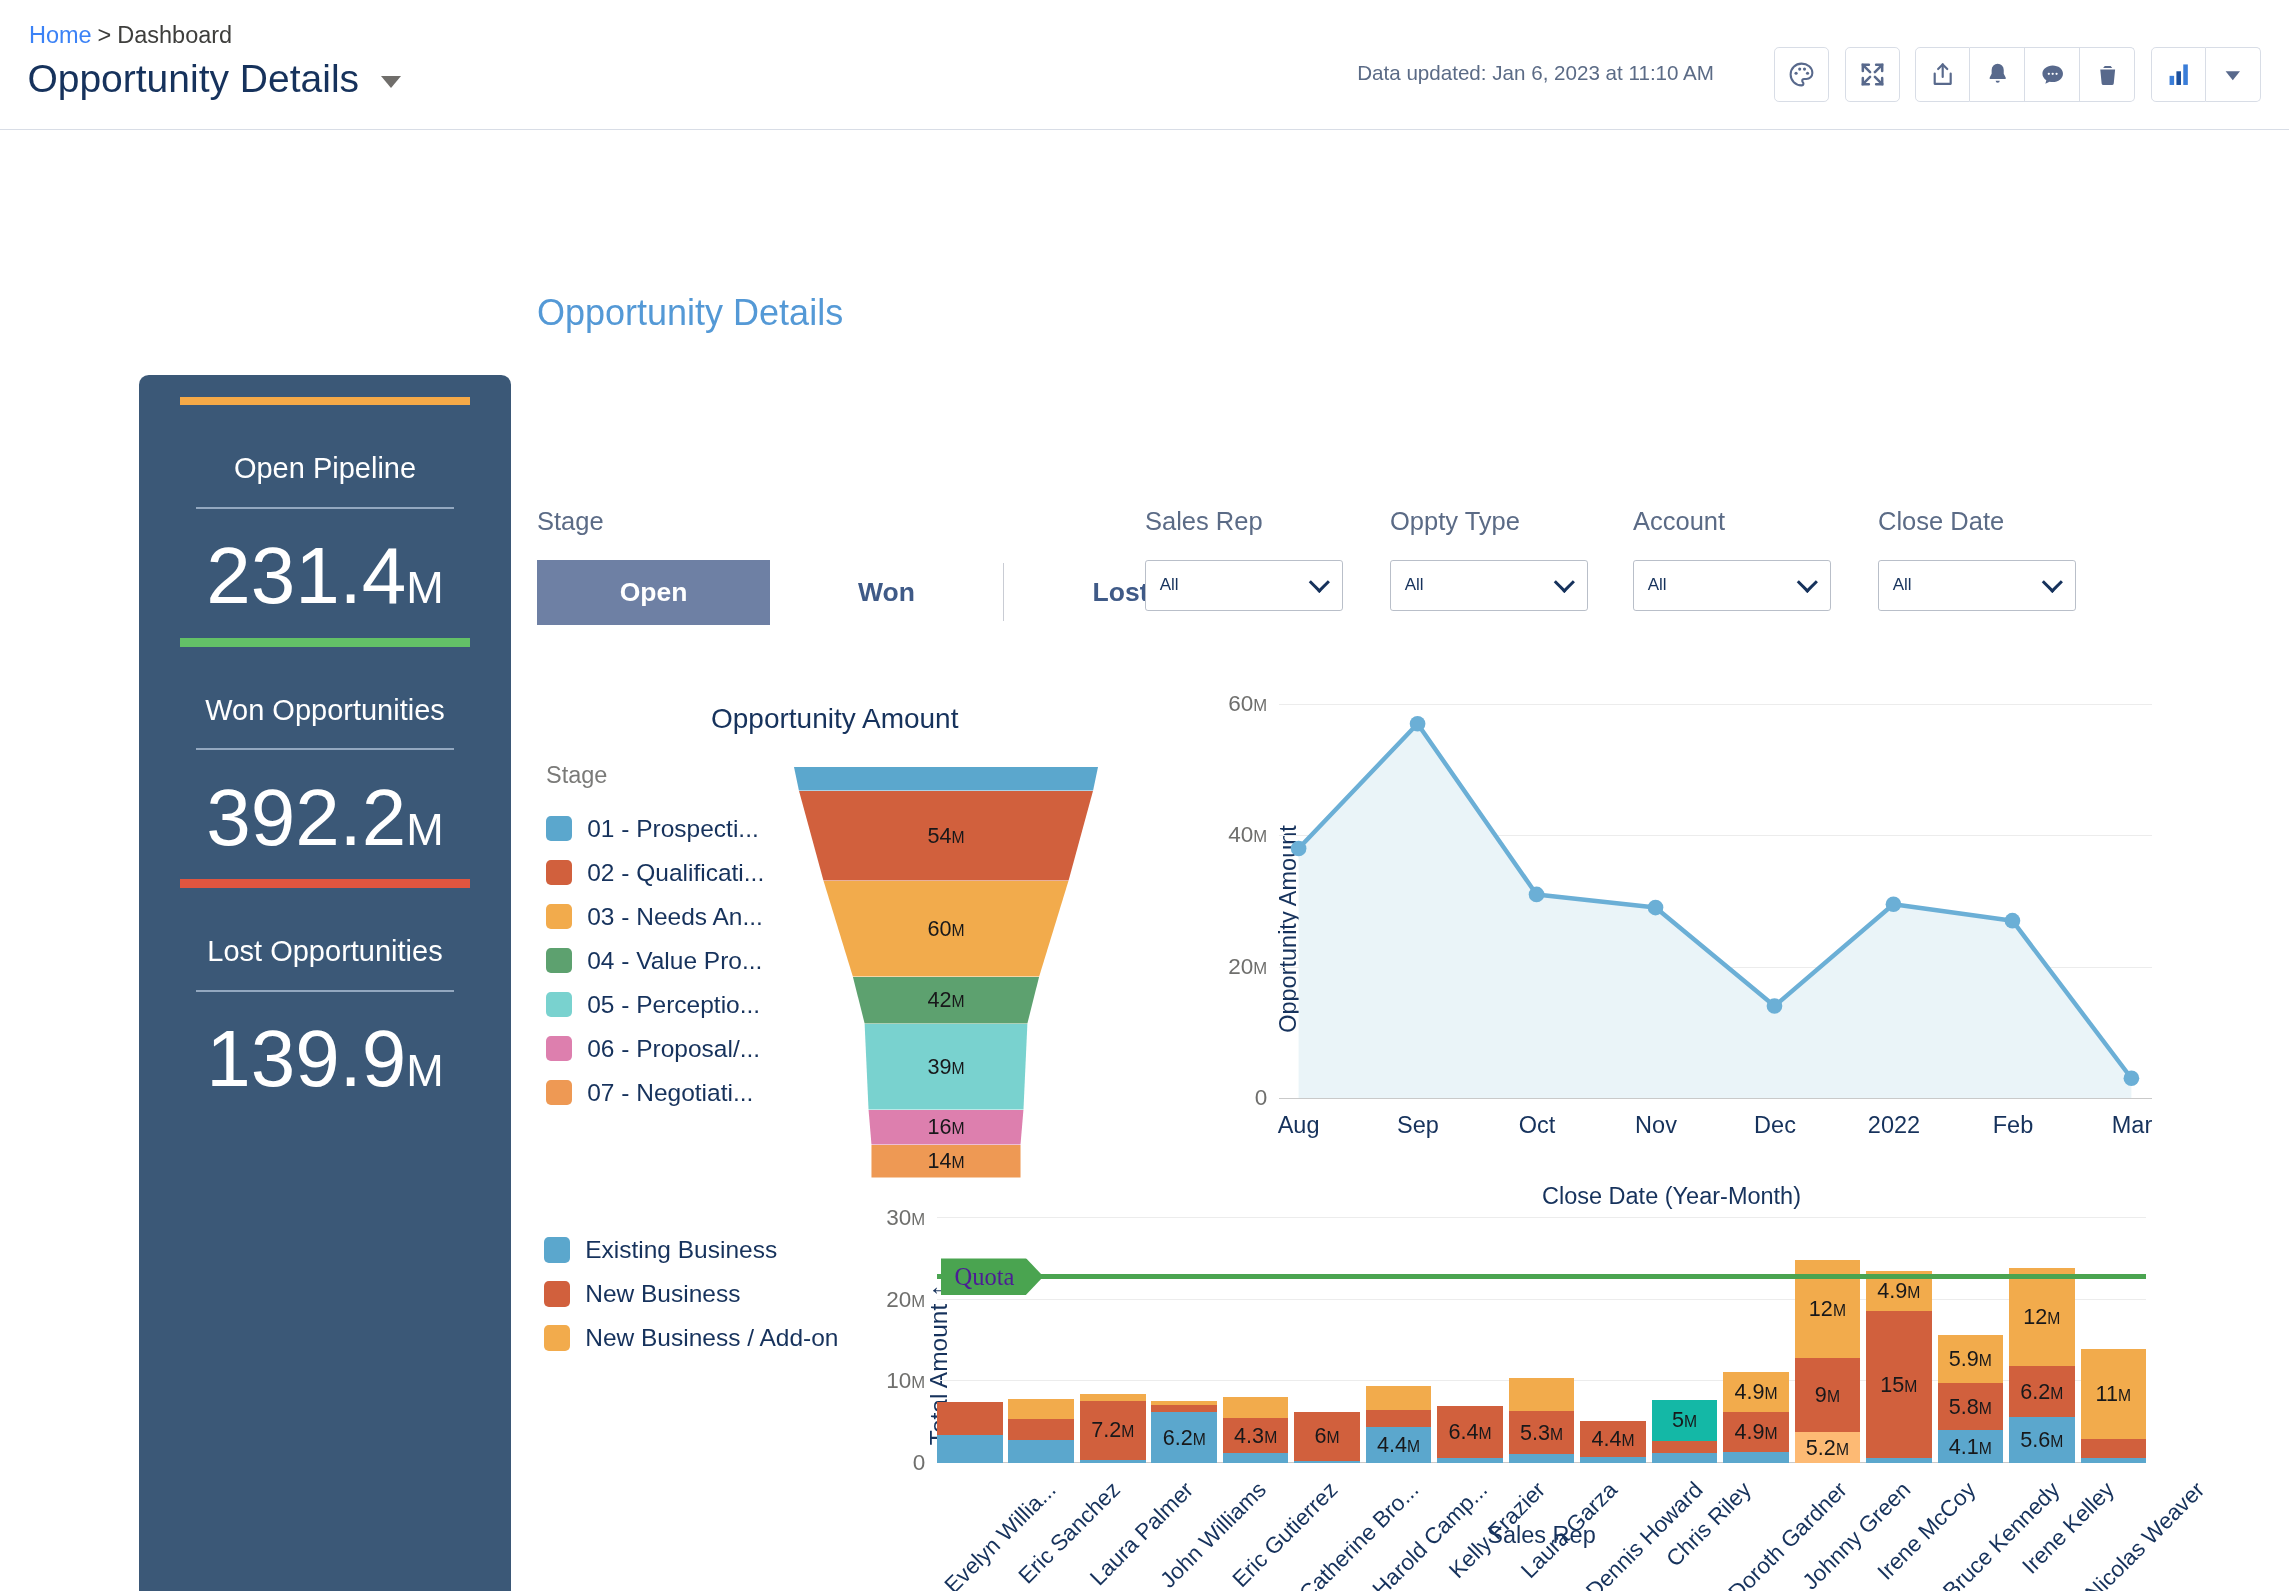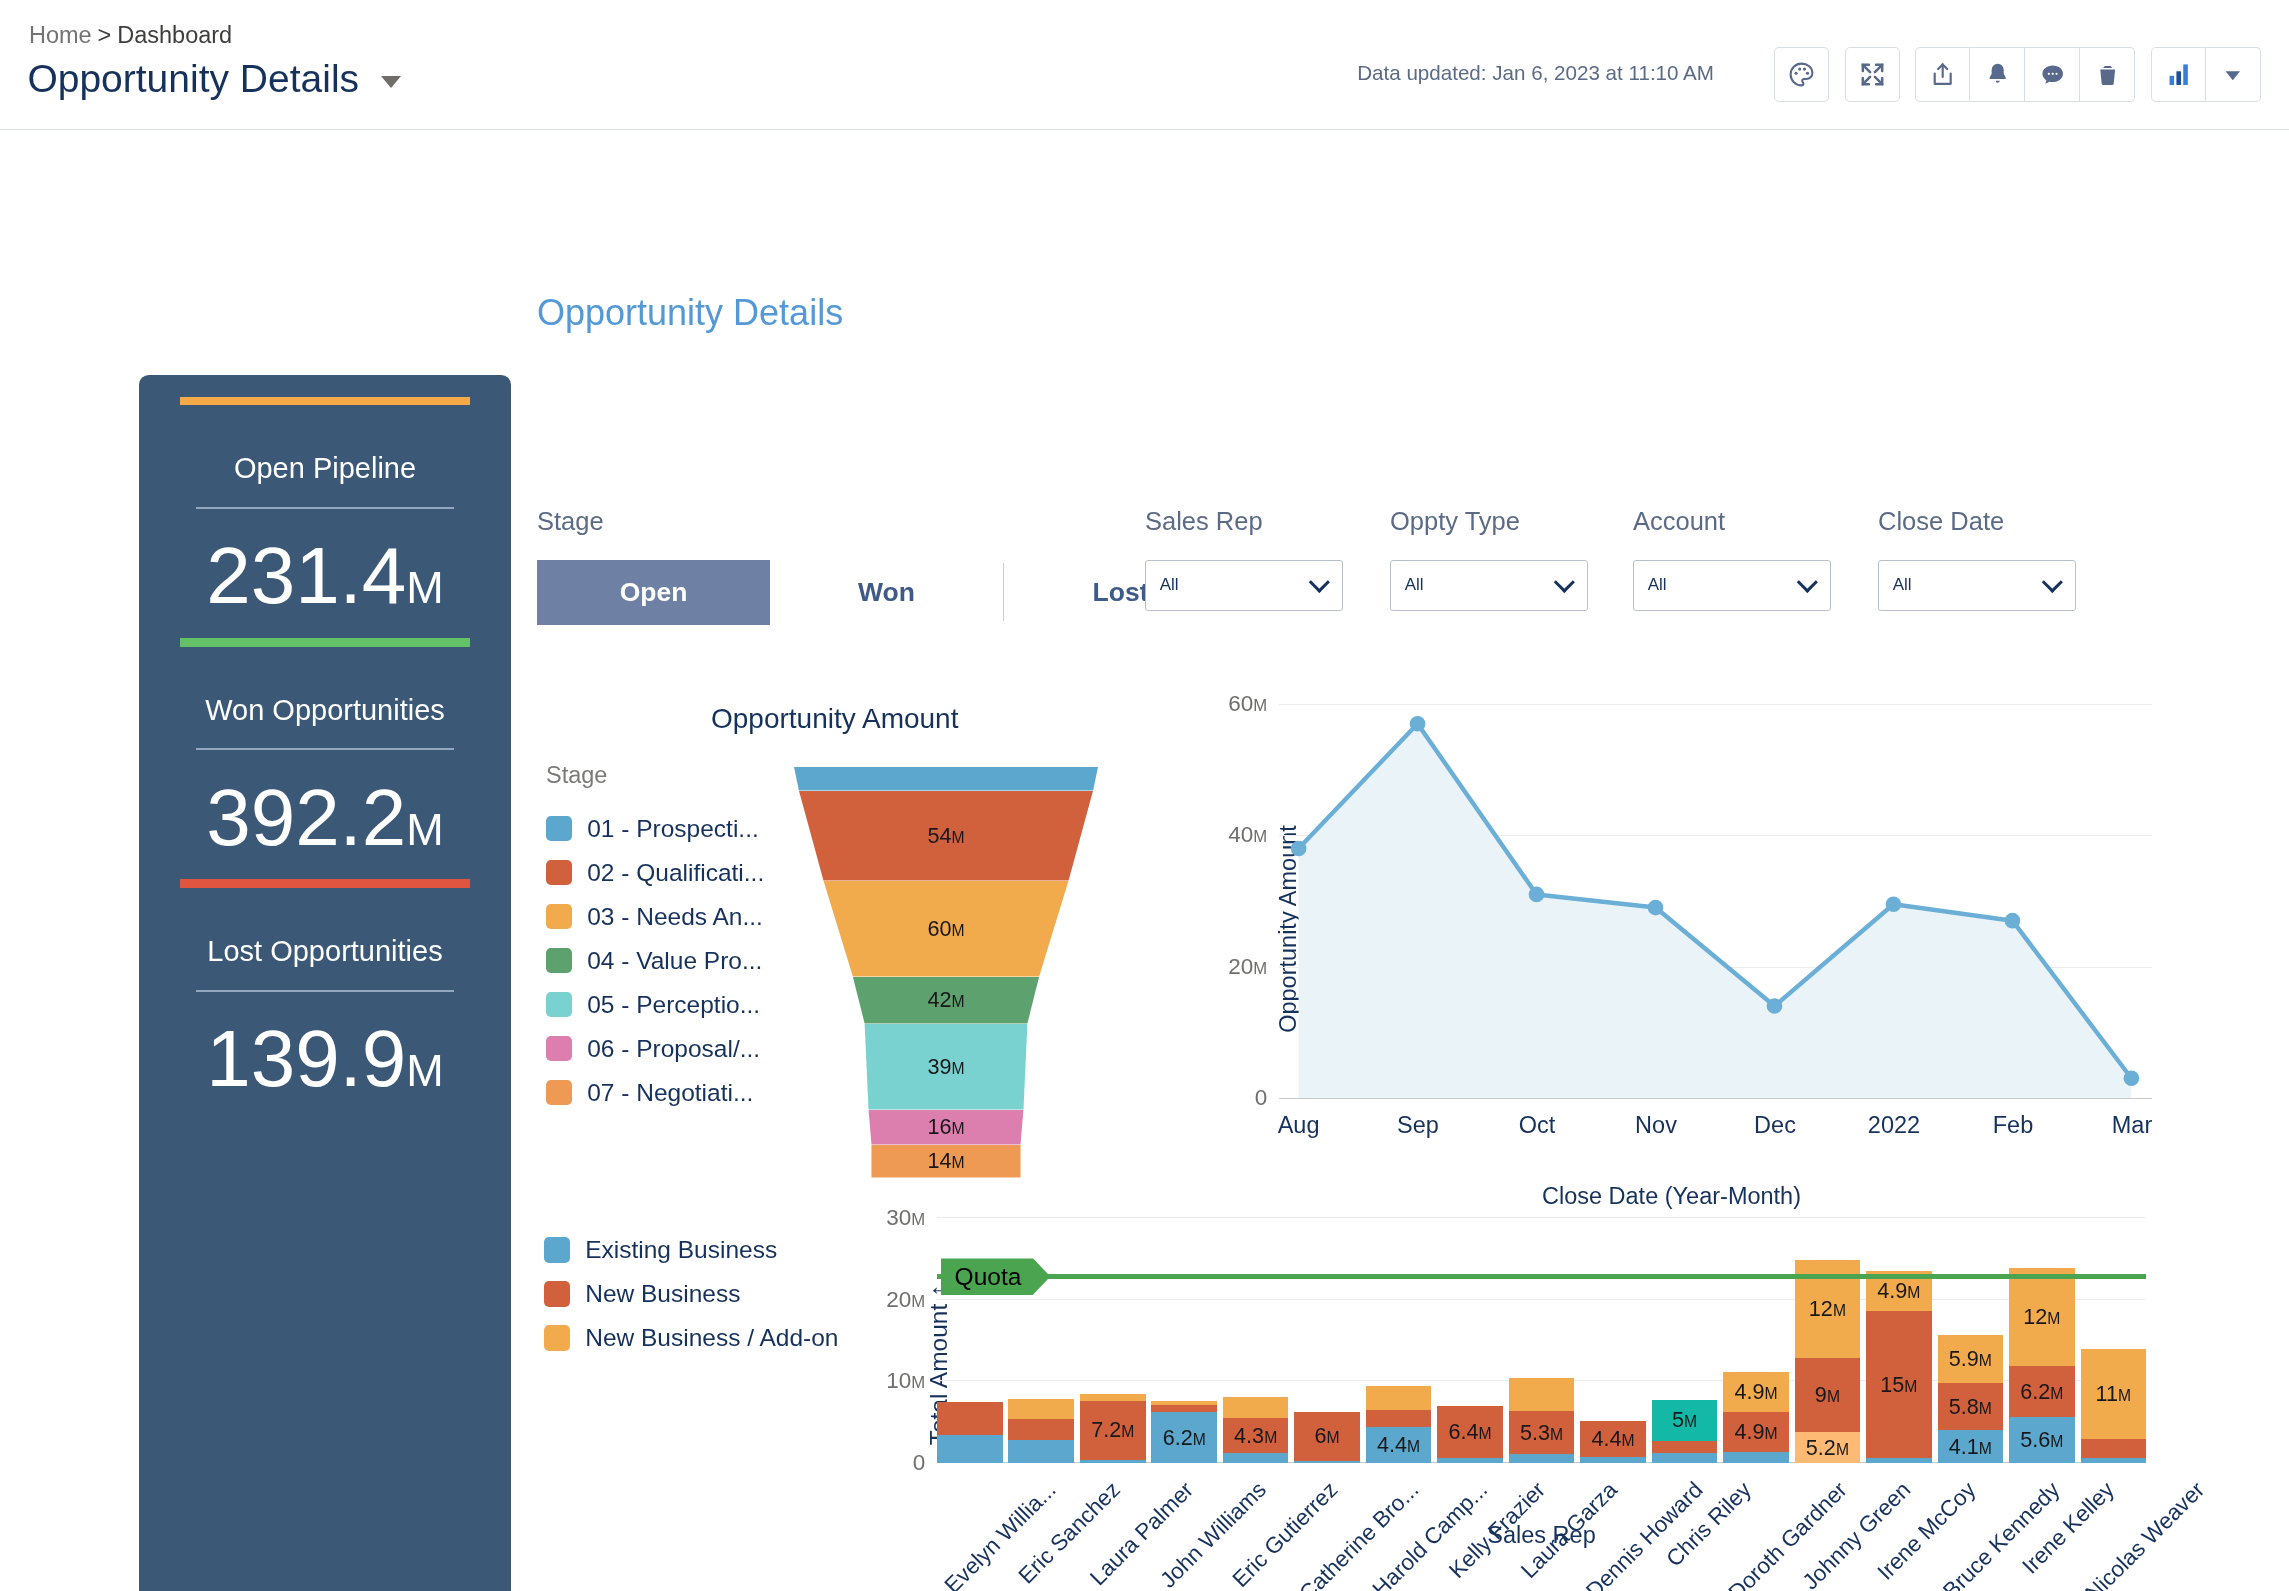--- a/index.html
+++ b/index.html
@@ -14,21 +14,21 @@
   .topbar {
     position: relative;
     height: 130px;
     border-bottom: 1px solid #d8dde6;
     background: #fff;
   }
   .breadcrumb {
     position: absolute; left: 29px; top: 21.6px;
     font-size: 23.5px; color: #16325c; white-space: nowrap;
   }
-  .breadcrumb .home { color: #737373; }
+  .breadcrumb .home { color: #3b82f6; }
   .breadcrumb .sep { color: #3e3e3c; margin: 0 5.9px; }
   .breadcrumb .crumb { color: #3e3e3c; }
   .page-title-row {
     position: absolute; left: 27.4px; top: 57px;
     display: flex; align-items: center; gap: 21.6px;
   }
   .page-title {
     font-size: 39px; color: #16325c; font-weight: 400; white-space: nowrap;
   }
   .caret-down {
@@ -183,24 +183,25 @@
   .grid-line { position: absolute; left: 0; right: 0; height: 1px; background: #e8e8e8; }
   .bc-cols { position: absolute; left: 0; right: 0; bottom: 0; top: 0; display: flex; gap: 5.9px; }
   .bc-col { flex: 1 1 0; position: relative; height: 100%; }
   .stack { position: absolute; bottom: 0; left: 0; right: 0; display: flex; flex-direction: column; justify-content: flex-end; }
   .sseg { position: relative; display: flex; align-items: center; justify-content: center; }
   .sseg span { font-size: 21.6px; color: #18181a; white-space: nowrap; }
   .sseg span .suf { font-size: 15.7px; }
   .quota-line { position: absolute; left: 0; right: 0; height: 4.9px; background: #4aa450; z-index: 5; }
   .quota-badge {
     position: absolute; left: 3.9px; top: 50%; transform: translateY(-50%);
-    height: 37px; background: #4aa450; color: #000000;
+    height: 37px; background: #4aa450; color: #4c1d95;
     display: flex; align-items: center; padding: 0 29px 0 13.7px;
     font-size: 24.5px; z-index: 6;
     clip-path: polygon(0 0, calc(100% - 17.6px) 0, 100% 50%, calc(100% - 17.6px) 100%, 0 100%);
+    font-family: Liberation Serif, serif;
   }
   .bc-xlabels { position: absolute; left: 55px; right: 0; top: 253px; height: 108px; display: flex; gap: 5.9px; }
   .bc-xl { flex: 1 1 0; position: relative; }
   .bc-xl span {
     position: absolute; left: 50%; top: 5.9px;
     transform-origin: right top; transform: translateX(-50%) rotate(-45deg);
     font-size: 22.5px; color: #16325c; white-space: nowrap;
     display: block; text-align: right;
   }
   .bc-xaxis-title {

